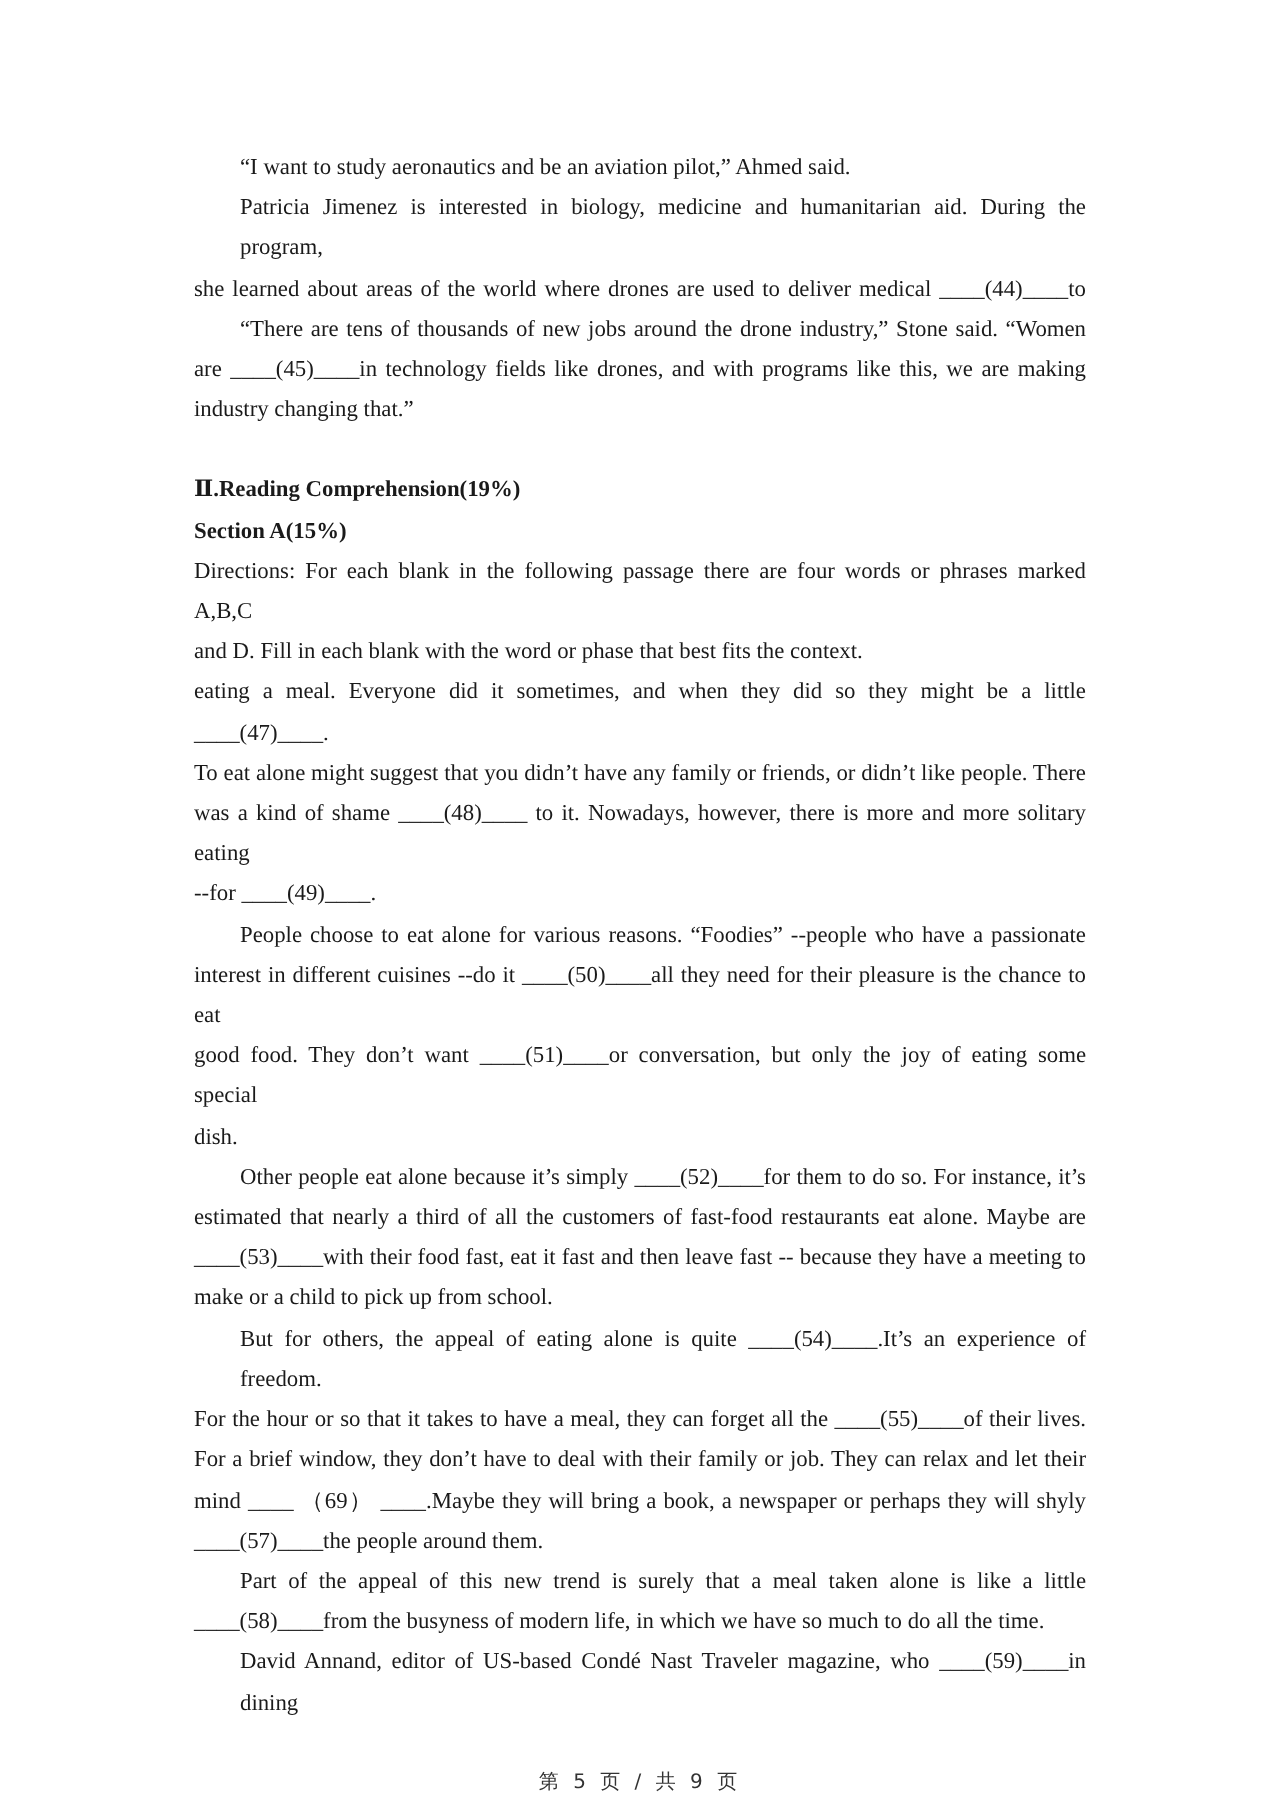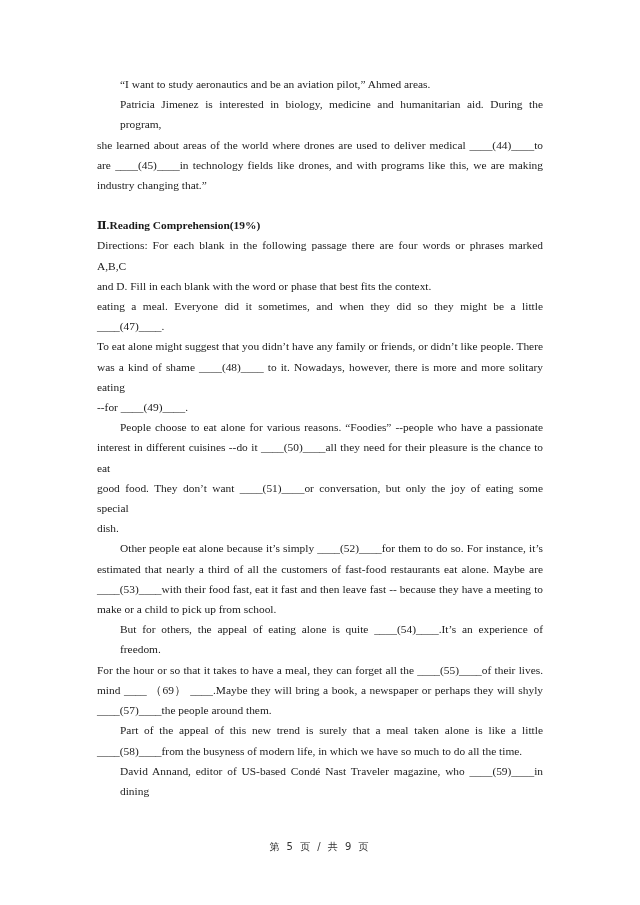--- a/index.html
+++ b/index.html
@@ -7,54 +7,57 @@
     width: 640px; height: 905px; background: #ffffff; position: relative; overflow: hidden;
     font-family: "Liberation Serif", "DejaVu Serif", serif; color: #1a1a1a;
   }
   .page { position: absolute; left: 97px; top: 74px; width: 446px; }
   .line { font-size: 11.4px; line-height: 20.2px; white-space: nowrap; }
   .just { text-align: justify; text-align-last: justify; white-space: normal; }
   .indent { padding-left: 23px; }
   .gap { height: 20px; }
   .heading { font-weight: bold; font-size: 11.4px; line-height: 20.2px; }
   .footer {
-    position: absolute; top: 840px; left: 0; width: 640px; text-align: center;
+    position: absolute; top: 884px; left: 0; width: 640px; text-align: center;
     font-family: "DejaVu Sans", sans-serif; font-size: 10px; color: #333; letter-spacing: 2px;
   }
 </style>
 </head>
 <body>
 
 <div class="page">
   <div id="top-passage">
-      <div class="line indent">“I want to study aeronautics and be an aviation pilot,” Ahmed areas.</div>
+      <div class="line indent">“I want to study aeronautics and be an aviation pilot,” Ahmed said.</div>
       <div class="line indent just">Patricia Jimenez is interested in biology, medicine and humanitarian aid. During the program,</div>
       <div class="line just">she learned about areas of the world where drones are used to deliver medical ____(44)____to</div>
+      <div class="line indent just">“There are tens of thousands of new jobs around the drone industry,” Stone said.   “Women</div>
       <div class="line just">are ____(45)____in technology fields like drones, and with programs like this, we are making</div>
       <div class="line">industry changing that.”</div>
     </div>
   <div class="gap"></div>
   <div class="heading">Ⅱ.Reading Comprehension(19%)</div>
+  <div class="heading">Section A(15%)</div>
   <div class="line just">Directions: For each blank in the following passage there are four words or phrases marked A,B,C</div>
   <div class="line">and D. Fill in each blank with the word or phase that best fits the context.</div>
   <div id="main-passage">
       <div class="line just">eating a meal. Everyone did it sometimes, and when they did so they might be a little ____(47)____.</div>
       <div class="line just">To eat alone might suggest that you didn’t have any family or friends, or didn’t like people. There</div>
       <div class="line just">was a kind of shame ____(48)____ to it. Nowadays, however, there is more and more solitary eating</div>
       <div class="line">--for ____(49)____.</div>
       <div class="line indent just">People choose to eat alone for various reasons. “Foodies” --people who have a passionate</div>
       <div class="line just">interest in different cuisines --do it ____(50)____all they need for their pleasure is the chance to eat</div>
       <div class="line just">good food. They don’t want ____(51)____or conversation, but only the joy of eating some special</div>
       <div class="line">dish.</div>
       <div class="line indent just">Other people eat alone because it’s simply ____(52)____for them to do so. For instance, it’s</div>
       <div class="line just">estimated that nearly a third of all the customers of fast-food restaurants eat alone. Maybe are</div>
       <div class="line just">____(53)____with their food fast, eat it fast and then leave fast -- because they have a meeting to</div>
       <div class="line">make or a child to pick up from school.</div>
       <div class="line indent just">But for others, the appeal of eating alone is quite ____(54)____.It’s an experience of freedom.</div>
       <div class="line just">For the hour or so that it takes to have a meal, they can forget all the ____(55)____of their lives.</div>
+      <div class="line just">For a brief window, they don’t have to deal with their family or job. They can relax and let their</div>
       <div class="line just">mind ____ （69） ____.Maybe they will bring a book, a newspaper or perhaps they will shyly</div>
       <div class="line">____(57)____the people around them.</div>
       <div class="line indent just">Part of the appeal of this new trend is surely that a meal taken alone is like a little</div>
       <div class="line">____(58)____from the busyness of modern life, in which we have so much to do all the time.</div>
       <div class="line indent just">David Annand, editor of US-based Condé Nast Traveler magazine, who ____(59)____in dining</div>
     </div>
 
 </div>
 
 <div class="footer">第 5 页 / 共 9 页</div>

